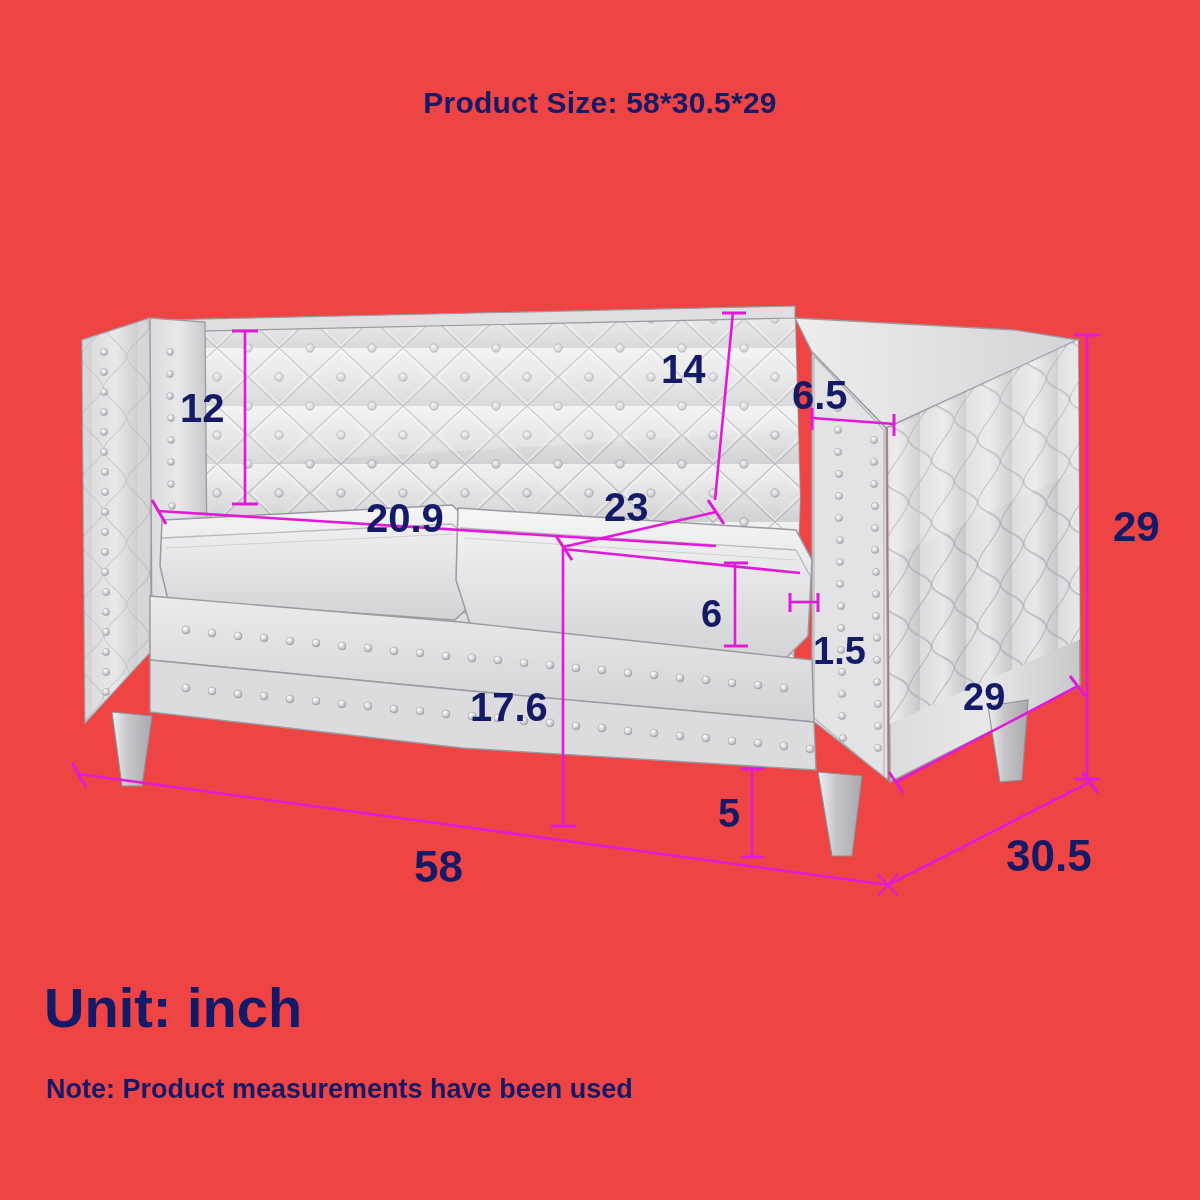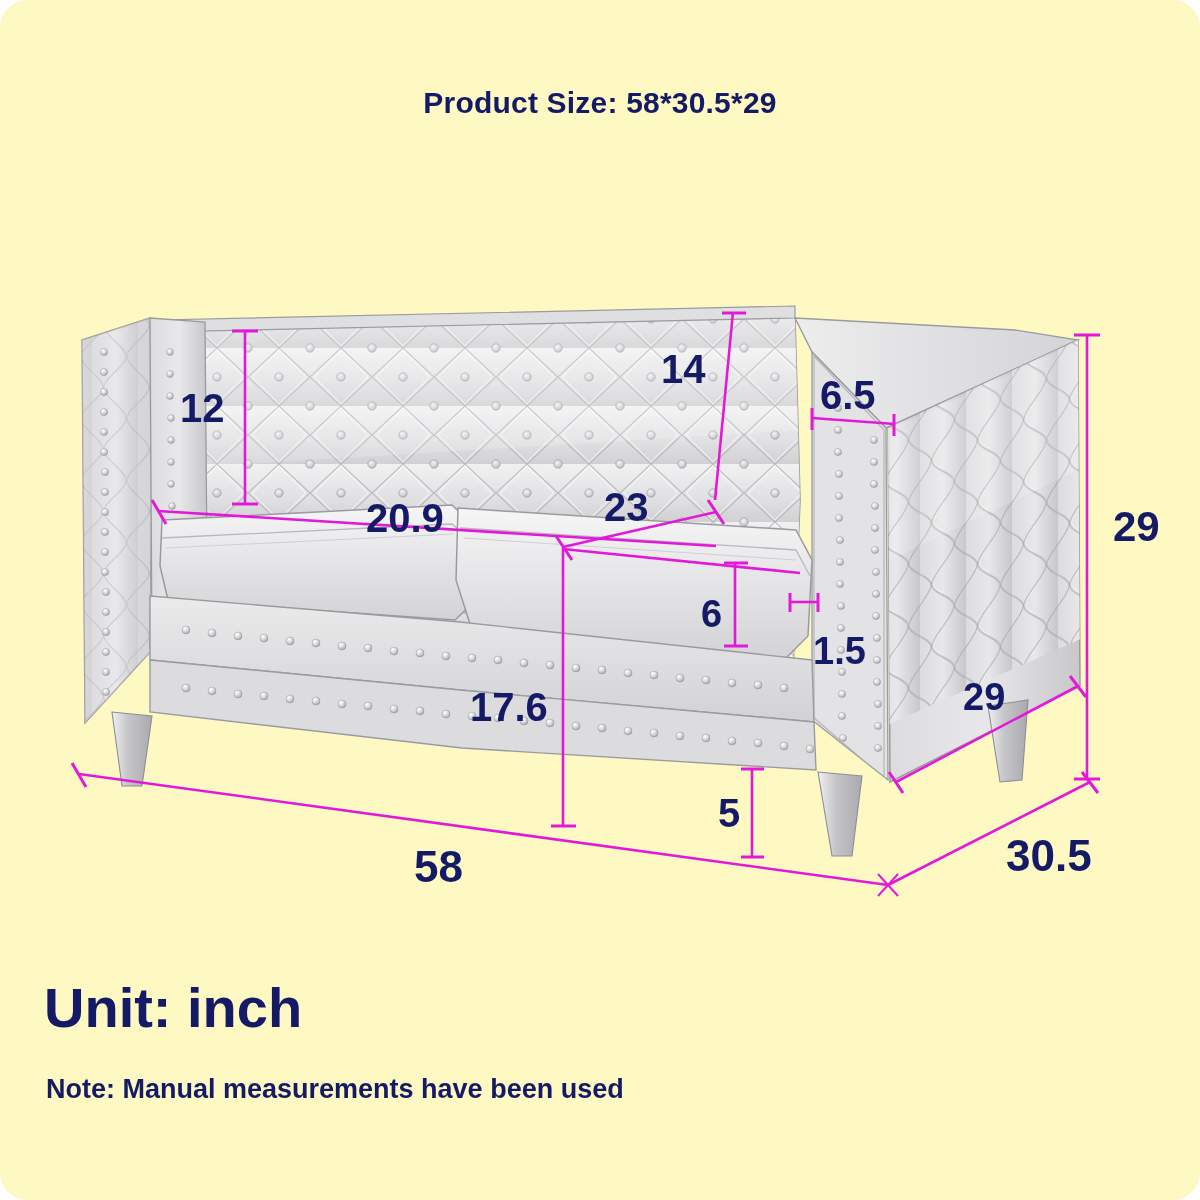--- a/index.html
+++ b/index.html
@@ -2,21 +2,21 @@
 <html><head>
 <meta charset="utf-8">
 <style>
   html,body{margin:0;padding:0;background:#ffffff;}
   body{
     width:1200px;height:1200px;
     font-family:"Liberation Sans","DejaVu Sans",sans-serif;
     -webkit-font-smoothing:antialiased;
     overflow:hidden;
   }
-  #page{position:relative;width:1200px;height:1200px;background:#fef9c3;border-radius:27px;}
+  #page{position:relative;width:1200px;height:1200px;background:#ef4444;}
 
   
   .title{
     position:absolute;left:0;top:86px;width:1200px;
     text-align:center;
     font-size:30px;font-weight:bold;letter-spacing:.2px;
     color:var(--navy);
   }
 
   
@@ -416,21 +416,21 @@
       </g>
 
     </g>
   </svg>
   </div>
 
   <div class="dim" style="left:180px;top:388px;font-size:40px;">12</div>
 
   <div class="dim" style="left:661px;top:349px;font-size:40px;">14</div>
 
-  <div class="dim" style="left:820px;top:375px;font-size:40px;">6.5</div>
+  <div class="dim" style="left:792px;top:375px;font-size:40px;">6.5</div>
 
   <div class="dim" style="left:366px;top:498px;font-size:40px;">20.9</div>
 
   <div class="dim" style="left:604px;top:487px;font-size:40px;">23</div>
 
   <div class="dim" style="left:701px;top:595px;font-size:38px;">6</div>
 
   <div class="dim" style="left:797px;top:632px;font-size:38px;margin-left:16px;">1.5</div>
 
   <div class="dim" style="left:470px;top:655px;font-size:40px;margin-top:32px;">17.6</div>
@@ -441,16 +441,16 @@
 
   <div class="dim" style="left:1113px;top:506px;font-size:42px;">29</div>
 
   <div class="dim" style="left:414px;top:845px;font-size:44px;">58</div>
 
   <div class="dim" style="left:1006px;top:834px;font-size:44px;">30.5</div>
 
   <div class="unit">Unit: inch</div>
 
   <div class="note">
-    <div>Note: Manual measurements have been used</div>
+    <div>Note: Product measurements have been used</div>
   </div>
 
 </div>
 
 </body></html>

